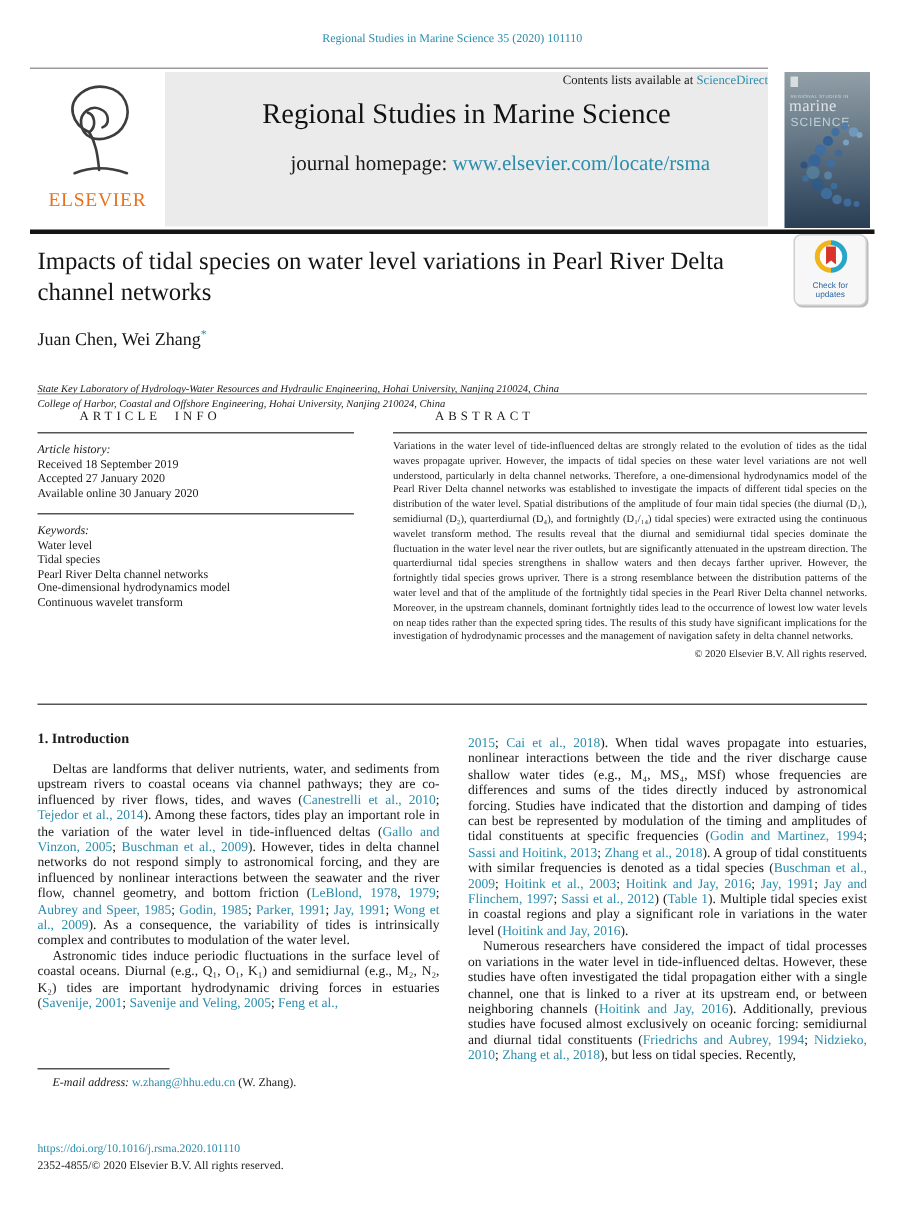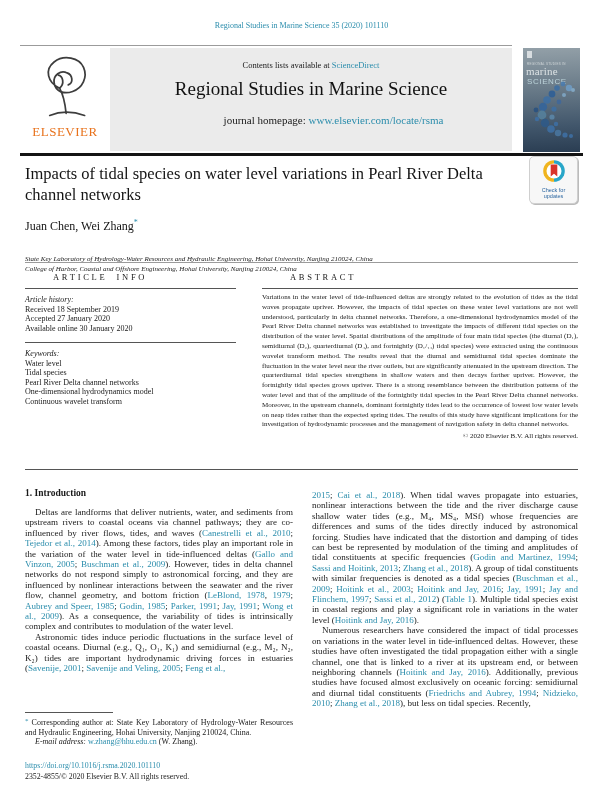--- a/index.html
+++ b/index.html
@@ -7,23 +7,23 @@
         font-family:"Liberation Serif","DejaVu Serif",serif;color:#1a1a1a;}
   .teal{color:#2b8dac;}
   .cite{color:#2b8dac;}
   
   .top-ref{position:absolute;top:21px;left:0;width:100%;text-align:center;font-size:8px;color:#2b8dac;}
   
   .header-rule-top{position:absolute;left:20px;top:45px;width:492px;height:1px;background:#9b9b9b;}
   .logo{position:absolute;left:24px;top:50px;width:82px;height:100px;text-align:center;}
   .logo-word{font-size:13px;letter-spacing:.5px;color:#e8721c;margin-top:-2px;}
   .header-box{position:absolute;left:110px;top:48px;width:402px;height:103px;background:#ebebeb;text-align:center;}
-  .contents-line{margin-top:12px;font-size:8.5px;}
+  .contents-line{font-size:8.5px;text-align:right;}
   .journal-title{margin-top:8px;font-size:19px;color:#111;}
-  .homepage-line{margin-top:14px;font-size:11px;margin-left:45px;}
+  .homepage-line{margin-top:14px;font-size:14px;margin-left:45px;}
   .cover{position:absolute;left:523px;top:48px;width:57px;height:104px;background:linear-gradient(178deg,#93a0a8 0%,#6e7f8c 35%,#41566b 75%,#2a3d52 100%);overflow:hidden;}
   .cover-mark{position:absolute;left:4px;top:3px;width:5px;height:7px;background:#d8dde0;}
   .cover-small{position:absolute;left:4px;top:14px;font-size:3px;letter-spacing:.3px;color:#d2d8da;font-family:"Liberation Sans",sans-serif;}
   .cover-marine{position:absolute;left:3px;top:17px;font-size:11px;color:#dde3e5;font-family:Liberation Serif, serif;letter-spacing:.2px;}
   .cover-science{position:absolute;left:4px;top:29px;font-size:8px;color:#bcd3da;font-family:"Liberation Sans",sans-serif;letter-spacing:.6px;}
   .black-rule{position:absolute;left:20px;top:153px;width:563px;height:3px;background:#141414;}
   
   .title{position:absolute;left:25px;top:163px;width:500px;font-size:16.5px;line-height:21px;color:#141414;}
   .badge{position:absolute;left:529px;top:156px;width:47px;height:46px;background:#f7f7f7;border:1px solid #cfcfcf;border-radius:5px;box-shadow:1px 1px 0 #bbb;text-align:center;}
   .badge-text{font-size:5.5px;line-height:6px;color:#2c66a0;font-family:"Liberation Sans",sans-serif;}
@@ -186,20 +186,19 @@
   </div>
 
   <div class="colR">
     <p class="para"><span class="cite">2015</span><span>; </span><span class="cite">Cai et al., 2018</span><span>). When tidal waves propagate into estuaries, nonlinear interactions between the tide and the river discharge cause shallow water tides (e.g., M₄, MS₄, MSf) whose frequencies are differences and sums of the tides directly induced by astronomical forcing. Studies have indicated that the distortion and damping of tides can best be represented by modulation of the timing and amplitudes of tidal constituents at specific frequencies (</span><span class="cite">Godin and Martinez, 1994</span><span>; </span><span class="cite">Sassi and Hoitink, 2013</span><span>; </span><span class="cite">Zhang et al., 2018</span><span>). A group of tidal constituents with similar frequencies is denoted as a tidal species (</span><span class="cite">Buschman et al., 2009</span><span>; </span><span class="cite">Hoitink et al., 2003</span><span>; </span><span class="cite">Hoitink and Jay, 2016</span><span>; </span><span class="cite">Jay, 1991</span><span>; </span><span class="cite">Jay and Flinchem, 1997</span><span>; </span><span class="cite">Sassi et al., 2012</span><span>) (</span><span class="cite">Table 1</span><span>). Multiple tidal species exist in coastal regions and play a significant role in variations in the water level (</span><span class="cite">Hoitink and Jay, 2016</span><span>).</span></p>
     <p class="para indent"><span>Numerous researchers have considered the impact of tidal processes on variations in the water level in tide-influenced deltas. However, these studies have often investigated the tidal propagation either with a single channel, one that is linked to a river at its upstream end, or between neighboring channels (</span><span class="cite">Hoitink and Jay, 2016</span><span>). Additionally, previous studies have focused almost exclusively on oceanic forcing: semidiurnal and diurnal tidal constituents (</span><span class="cite">Friedrichs and Aubrey, 1994</span><span>; </span><span class="cite">Nidzieko, 2010</span><span>; </span><span class="cite">Zhang et al., 2018</span><span>), but less on tidal species. Recently,</span></p>
   </div>
 
   <div class="fn-rule"></div>
 
   <div class="footnote">
-    <div><span class="mark">*</span><span> Corresponding author at: State Key Laboratory of Hydrology-Water Resources and Hydraulic Engineering, Hohai University, Nanjing 210024, China.</span></div>
     <div class="fn-email-line"><span class="ai-label">E-mail address: </span><span class="teal">w.zhang@hhu.edu.cn</span><span> (W. Zhang).</span></div>
   </div>
 
   <div class="doi">https://doi.org/10.1016/j.rsma.2020.101110</div>
   <div class="issn">2352-4855/© 2020 Elsevier B.V. All rights reserved.</div>
 
 </div>
 
 </body></html>

